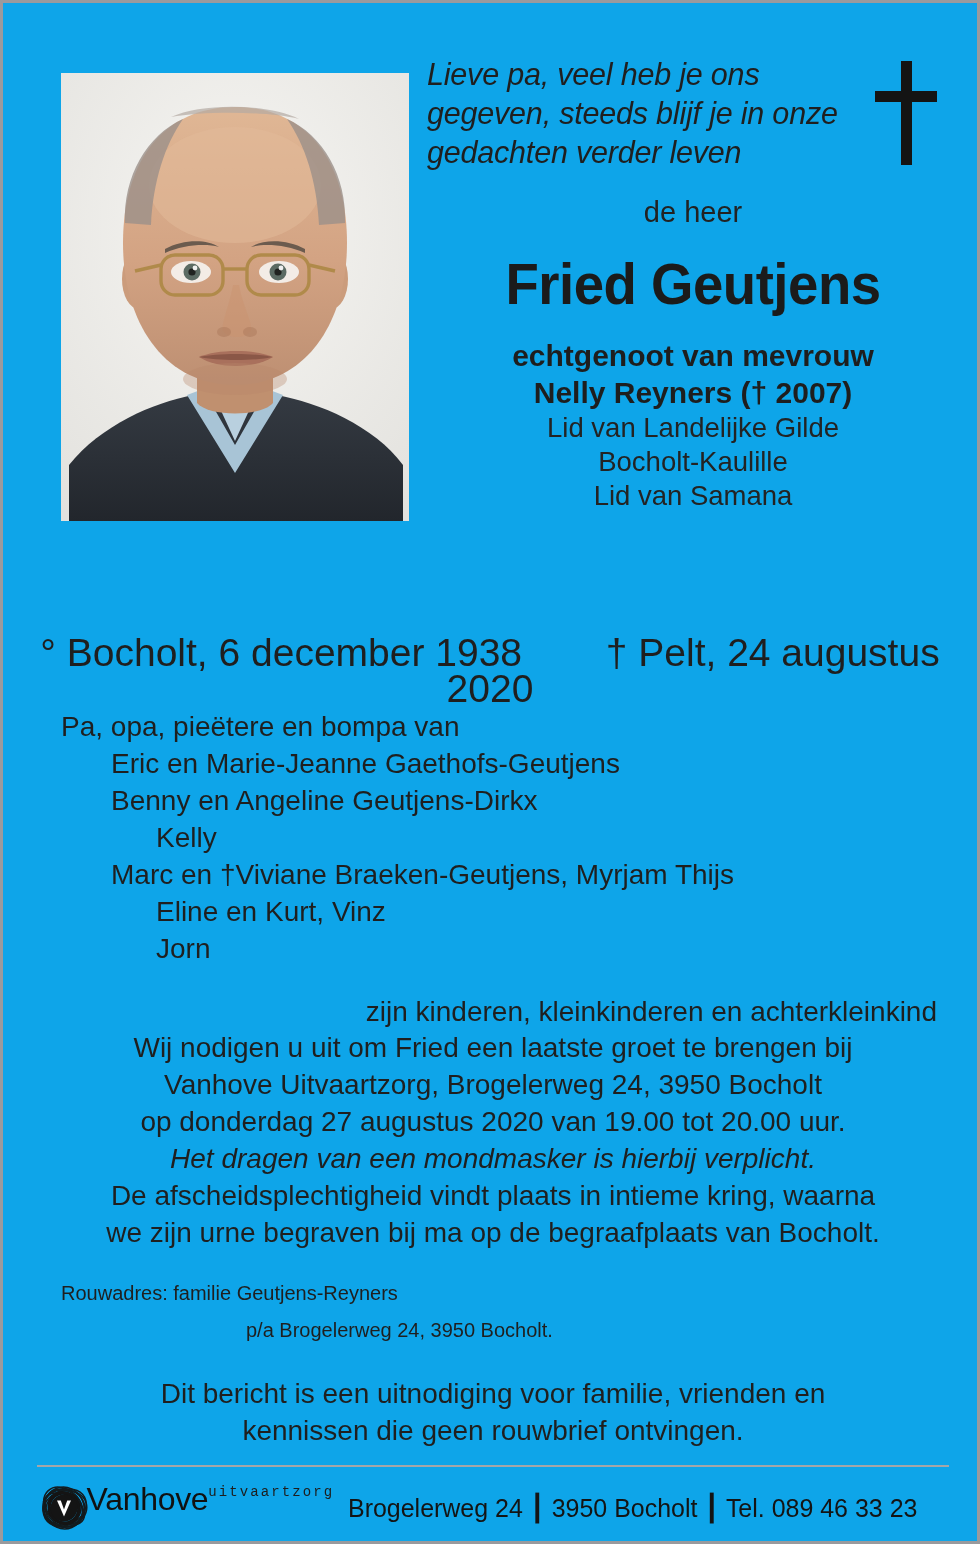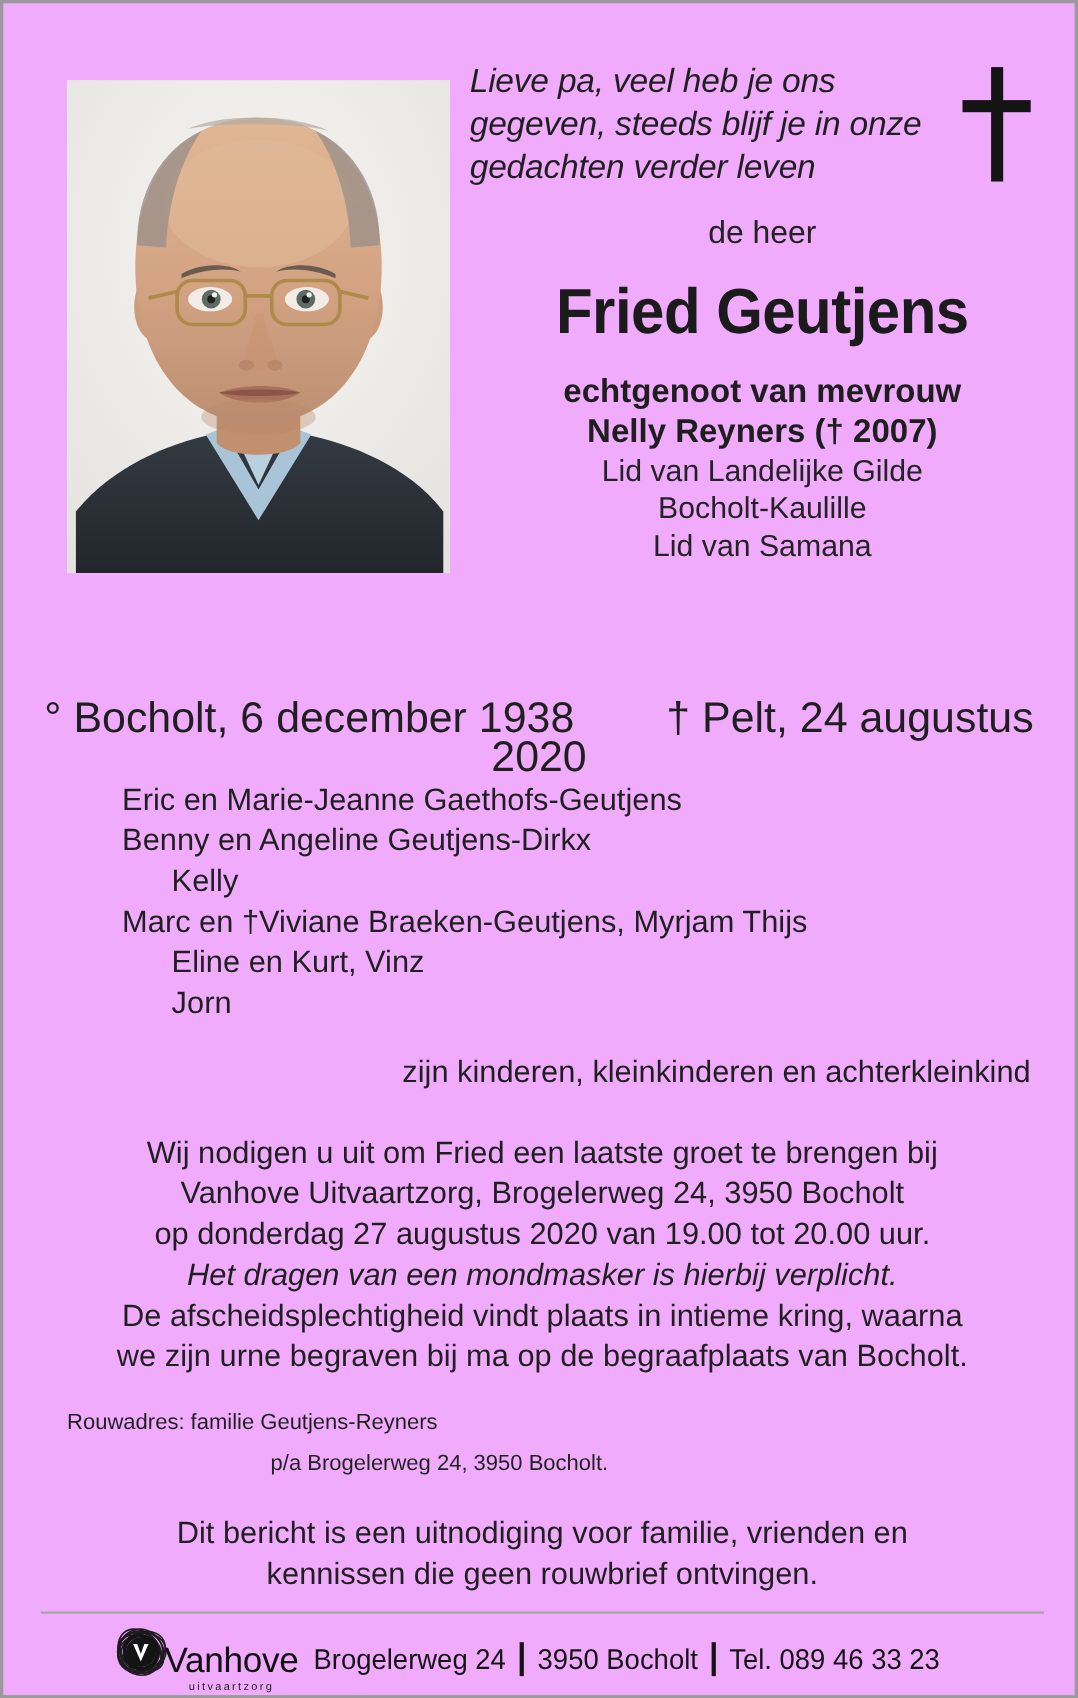--- a/index.html
+++ b/index.html
@@ -9,21 +9,21 @@
   }
   body {
     font-family: "Liberation Sans", sans-serif;
     color: #1a1a1a;
   }
   #card {
     position: relative;
     width: 980px;
     height: 1544px;
     box-sizing: border-box;
-    background: #f0abfc;
+    background: #0ea5e9;
     border: 3px solid #9a9a9d;
     overflow: hidden;
   }
 
   
   .top-block {
     position: absolute;
     left: 0; top: 0;
     width: 100%;
     height: 620px;
@@ -198,39 +198,39 @@
     justify-content: center;
   }
   .logo {
     display: flex;
     align-items: flex-start;
     margin-right: 14px;
   }
   .logo-mark { width: 52px; height: 52px; display:block; }
   .logo-words {
     display: flex;
-    flex-direction: column;
+    flex-direction: row;
     margin-left: -4px;
-    margin-top: 18px;
-    align-items: center;
+    margin-top: 2px;
   }
   .logo-name {
     font-family: "Liberation Sans", sans-serif;
     font-size: 32px;
     line-height: 31px;
     color: #111;
     letter-spacing: -0.3px;
   }
   .logo-sub {
-    font-size: 10px;
+    font-size: 14px;
     line-height: 15px;
     letter-spacing: 2.1px;
     color: #1d1d1d;
     text-align: right;
     margin-top: 1px;
+    font-family: Liberation Mono, monospace;
   }
   .footer-address {
     font-family: "Liberation Sans Narrow", "Liberation Sans", sans-serif;
     font-size: 26px;
     line-height: 30px;
     color: #141414;
     transform: scaleX(0.96);
     transform-origin: left center;
     white-space: nowrap;
   }
@@ -335,20 +335,21 @@
     </div>
   </div>
 
   <div class="dates">
     <span>° Bocholt, 6 december 1938</span>
     <span class="gap"></span>
     <span>† Pelt, 24 augustus 2020</span>
   </div>
 
   <div class="family">
+    <div class="lvl0">Pa, opa, pieëtere en bompa van</div>
     <div class="lvl1">Eric en Marie-Jeanne Gaethofs-Geutjens</div>
     <div class="lvl1">Benny en Angeline Geutjens-Dirkx</div>
     <div class="lvl2">Kelly</div>
     <div class="lvl1">Marc en †Viviane Braeken-Geutjens, Myrjam Thijs</div>
     <div class="lvl2">Eline en Kurt, Vinz</div>
     <div class="lvl2">Jorn</div>
     <div class="summary">zijn kinderen, kleinkinderen en achterkleinkind</div>
   </div>
 
   <div class="invitation">

